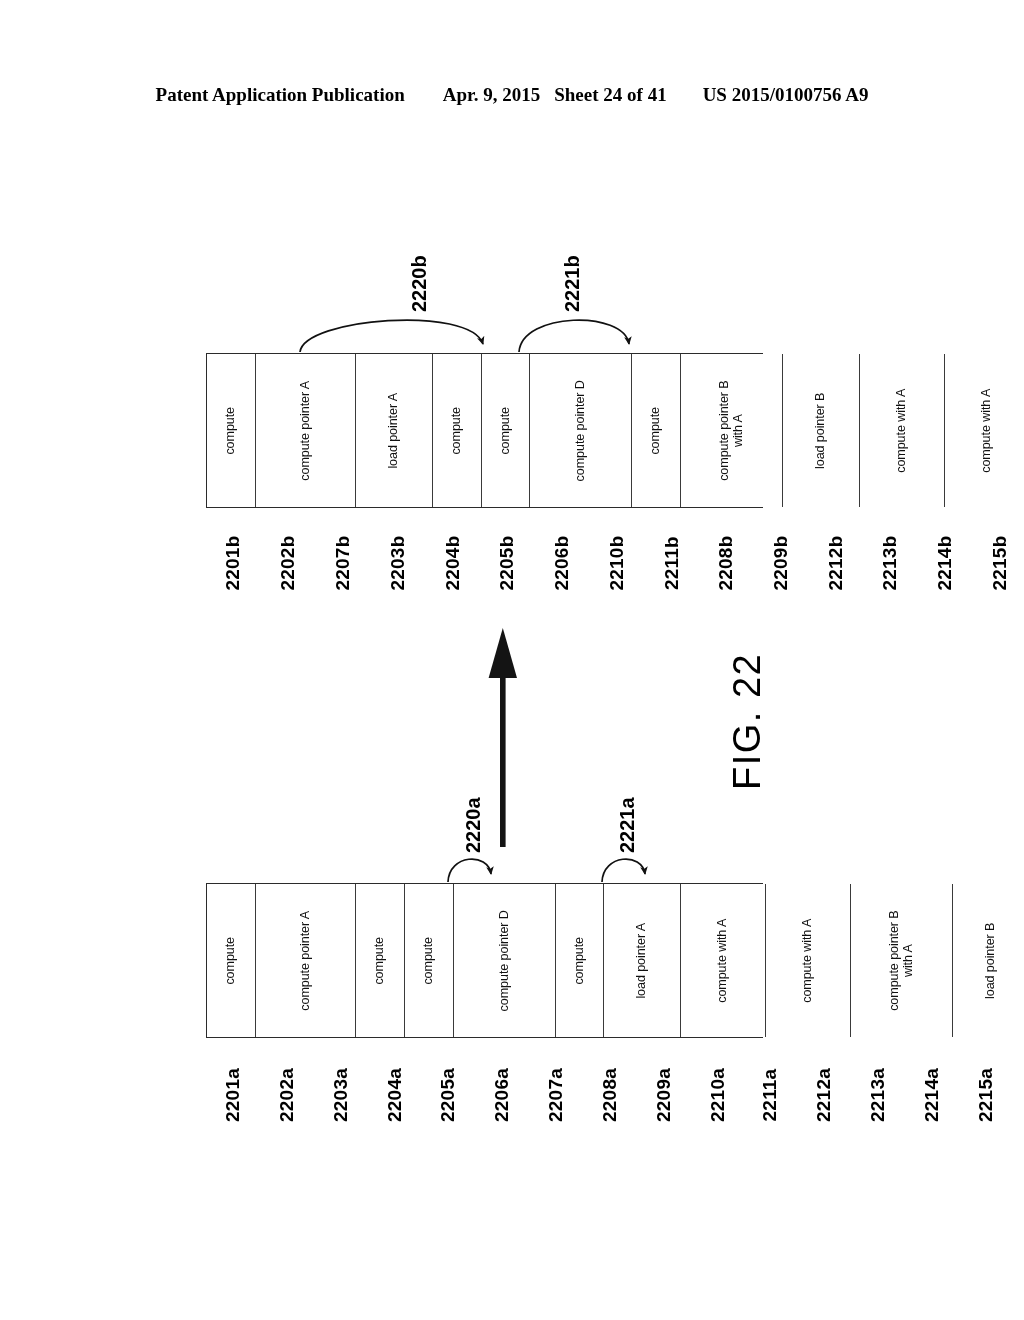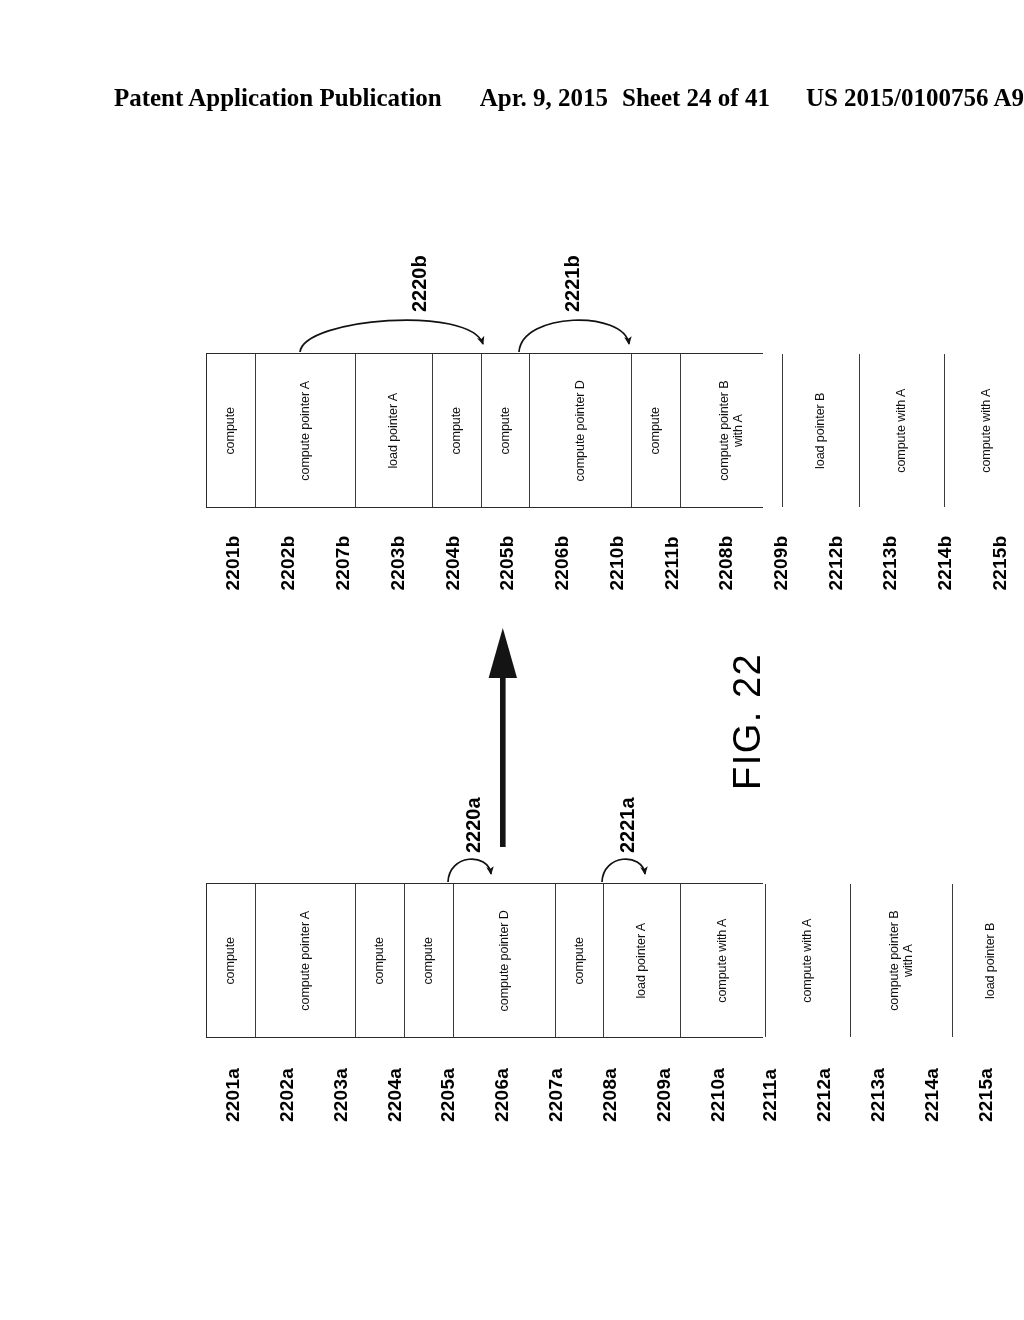--- a/index.html
+++ b/index.html
@@ -15,24 +15,24 @@
     color: #000000;
     overflow: hidden;
   }
 
   
   #page-header {
     position: absolute;
     top: 84px;
     left: 0;
     width: 1024px;
-    text-align: right;
+    text-align: center;
     font-family: "Liberation Serif", serif;
     font-weight: bold;
-    font-size: 25px;
+    font-size: 19px;
     letter-spacing: 0px;
     white-space: nowrap;
   }
   #page-header .hdr-seg { display: inline-block; vertical-align: baseline; }
   #page-header .gap-a { display: inline-block; width: 38px; }
   #page-header .gap-b { display: inline-block; width: 14px; }
   #page-header .gap-c { display: inline-block; width: 36px; }
 
   
   #figure {

